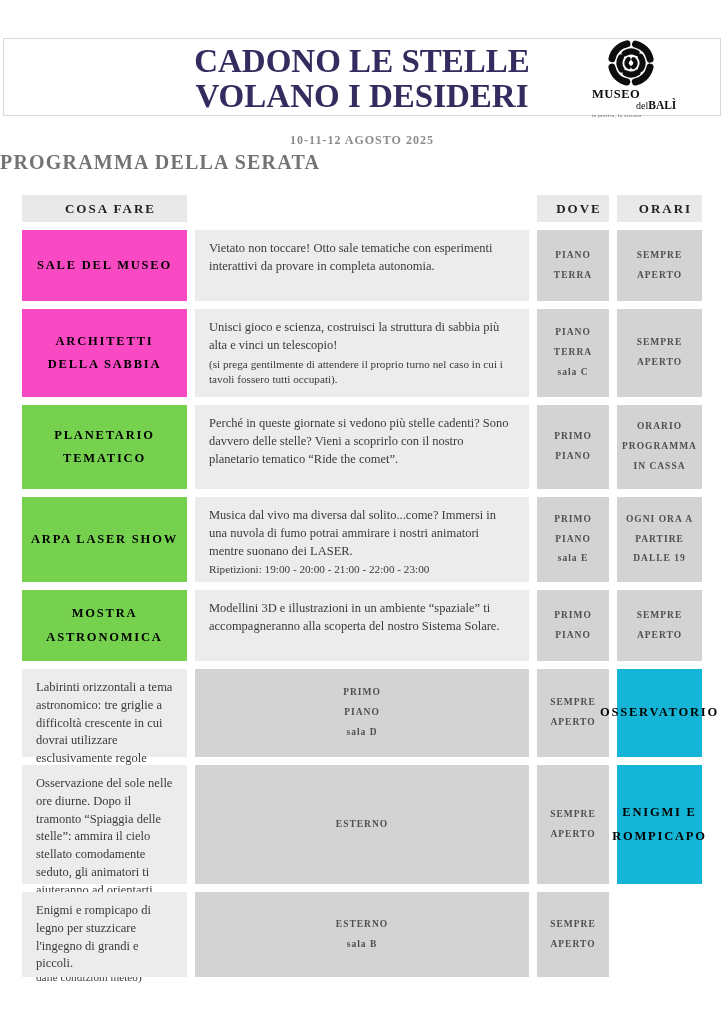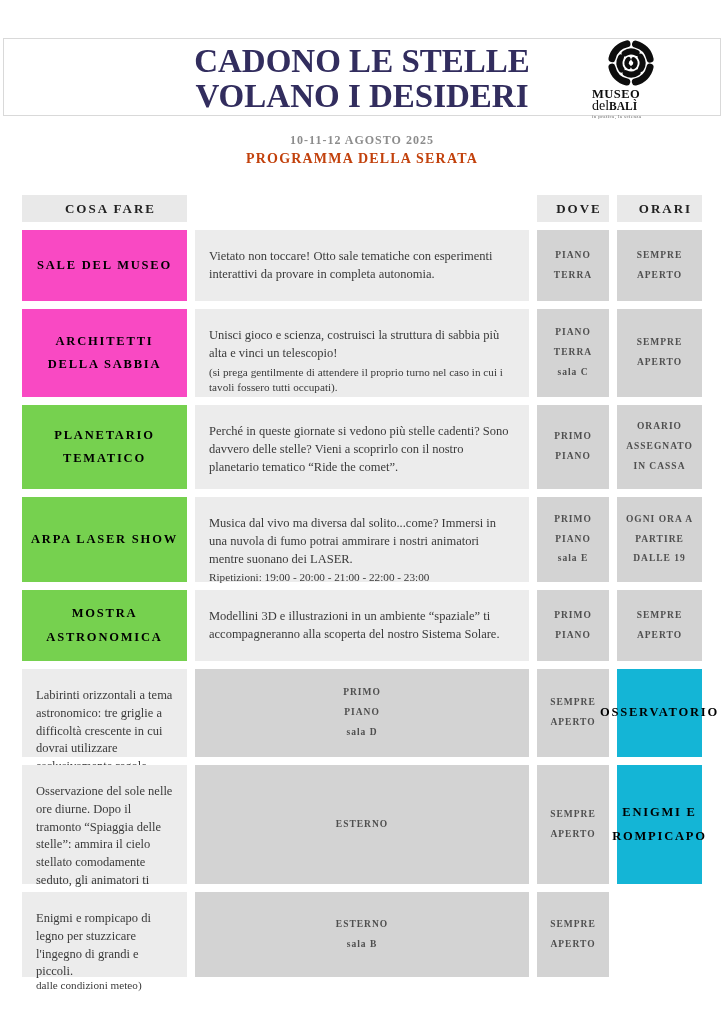--- a/index.html
+++ b/index.html
@@ -19,32 +19,32 @@
     position:absolute; left:0; right:0; top:44px; text-align:center;
     color:#322d5e; font-weight:700; font-size:33px; line-height:35px;
     letter-spacing:0px; white-space:pre-line;
   }
   .logo {
     position:absolute; left:592px; top:39px; width:78px; text-align:left;
   }
   .logo svg { display:block; margin:0 auto; }
   .logo .word1 { font-size:12.5px; font-weight:800; letter-spacing:0.5px; color:#0d0d0d; line-height:11px; margin-top:2px;}
   .logo .word2 { font-size:11.5px; color:#0d0d0d; line-height:11px; }
-  .logo .word2 .light { font-weight:400; font-size:14px; }
+  .logo .word2 .light { font-weight:400; font-size:10px;margin-left:44px; }
   .logo .word2 .bold { font-weight:800; }
   .logo .tagline { font-size:5px; color:#666; letter-spacing:0.4px; margin-top:2px; }
 
   
   .dates {
     position:absolute; left:0; right:0; top:133px; text-align:center;
     color:#8c8c8c; font-weight:700; font-size:12px; letter-spacing:1px;
   }
   .prog-title {
-    position:absolute; left:0; right:0; top:151px; text-align:center;
-    color:#c2410c; font-weight:800; font-size:14px; letter-spacing:1.2px;
+    position:absolute; left:0; right:0; top:151px; 
+    color:#737373; font-weight:800; font-size:20px; letter-spacing:1.2px;
   }
 
   
   .grid {
     position:absolute; left:22px; top:195px; width:680px;
     display:grid;
     grid-template-columns:165px 334px 72px 85px;
     grid-template-rows:27px 71px 88px 84px 85px 71px 88px 119px 85px;
     column-gap:8px; row-gap:8px;
   }
@@ -54,21 +54,21 @@
   }
   .hcell.empty { background:transparent; }
   .cell { display:flex; }
   .label {
     align-items:center; justify-content:center; text-align:center;
     color:#000000; font-weight:700; font-size:12.5px; letter-spacing:1.8px;
     line-height:1.85; white-space:pre-line;
   }
   .desc {
     background:#ececec; flex-direction:column; justify-content:flex-start;
-    padding:18px 14px 8px 14px; color:#3a3a3a;
+    padding:10px 14px 8px 14px; color:#3a3a3a;
   }
   .desc .body { font-size:12.5px; line-height:1.42; }
   .desc .note { font-size:11.2px; line-height:1.35; margin-top:2px; }
   .desc .note:empty { display:none; }
   .place, .hours {
     background:#d3d3d3; align-items:center; justify-content:center; text-align:center;
     color:#4f4f4f; font-size:9.5px; font-weight:600; letter-spacing:1px;
     line-height:2.1; white-space:pre-line;
   }
 </style>
@@ -128,21 +128,21 @@
 APERTO</div>
 
     <div class="cell label" style="background: rgb(118, 209, 79);"><span>PLANETARIO
 TEMATICO</span></div>
     <div class="cell desc">
         <div class="body">Perché in queste giornate si vedono più stelle cadenti? Sono davvero delle stelle? Vieni a scoprirlo con il nostro planetario tematico “Ride the comet”.</div>
       </div>
     <div class="cell place">PRIMO
 PIANO</div>
     <div class="cell hours">ORARIO
-ASSEGNATO
+PROGRAMMA
 IN CASSA</div>
 
     <div class="cell label" style="background: rgb(118, 209, 79);"><span>ARPA LASER SHOW</span></div>
     <div class="cell desc">
         <div class="body">Musica dal vivo ma diversa dal solito...come? Immersi in una nuvola di fumo potrai ammirare i nostri animatori mentre suonano dei LASER.</div>
         <div class="note">Ripetizioni: 19:00 - 20:00 - 21:00 - 22:00 - 23:00</div>
       </div>
     <div class="cell place">PRIMO
 PIANO
 sala E</div>

